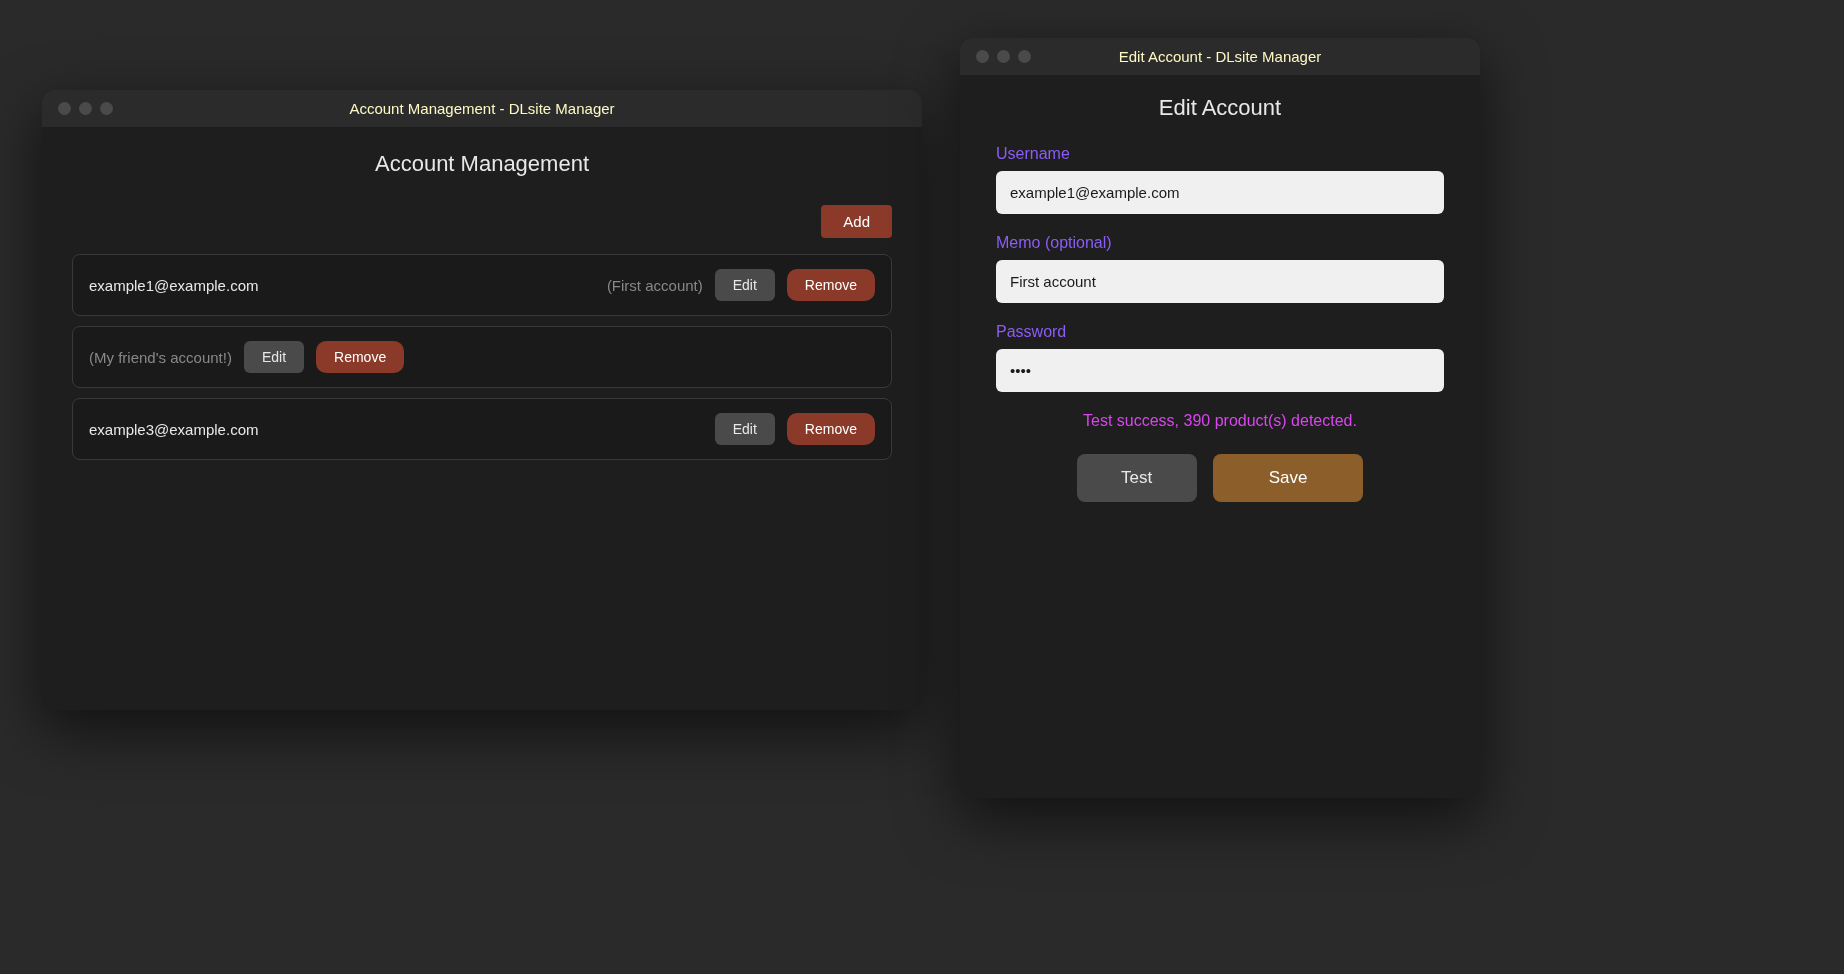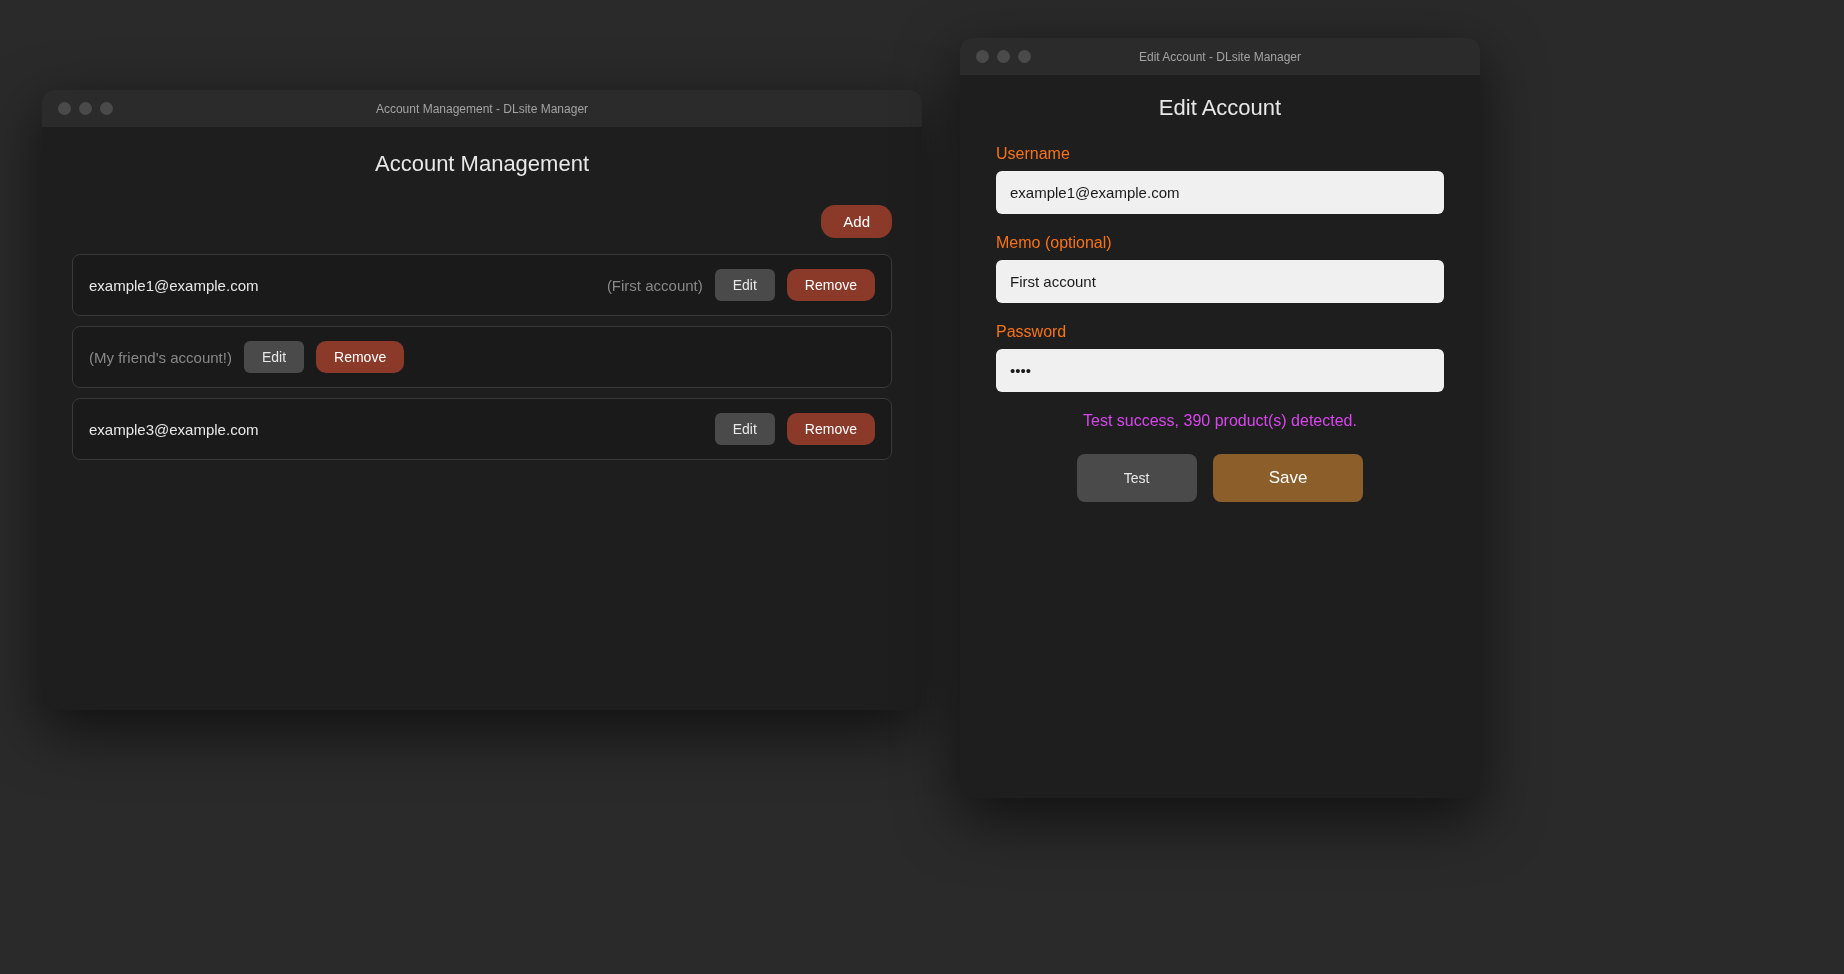--- a/index.html
+++ b/index.html
@@ -43,22 +43,22 @@
     }
 
     .tl-close { background: #4a4a4a; }
     .tl-minimize { background: #4a4a4a; }
     .tl-maximize { background: #4a4a4a; }
 
     .title-bar-text {
       position: absolute;
       left: 50%;
       transform: translateX(-50%);
-      color: #a3a3a3;
-      font-size: 12px;
+      color: #fef9c3;
+      font-size: 15px;
       font-weight: 500;
       white-space: nowrap;
     }
 
     
     .acct-window {
       left: 42px;
       top: 90px;
       width: 880px;
       height: 620px;
@@ -79,21 +79,21 @@
     .add-btn-row {
       display: flex;
       justify-content: flex-end;
       margin-bottom: 16px;
     }
 
     .btn-add {
       background: #8b3a2a;
       color: #fff;
       border: none;
-      border-radius: 14px;
+      border-radius: 4px;
       padding: 8px 22px;
       font-size: 15px;
       cursor: pointer;
     }
 
     .account-list {
       display: flex;
       flex-direction: column;
       gap: 10px;
     }
@@ -157,21 +157,21 @@
       font-weight: 500;
       text-align: center;
       margin-bottom: 24px;
     }
 
     .field-group {
       margin-bottom: 20px;
     }
 
     .field-label {
-      color: #f97316;
+      color: #8b5cf6;
       font-size: 16px;
       font-weight: 500;
       margin-bottom: 8px;
       display: block;
     }
 
     .field-input {
       width: 100%;
       background: #f0f0f0;
       border: none;
@@ -195,21 +195,21 @@
       gap: 16px;
       justify-content: center;
     }
 
     .btn-test {
       background: #4a4a4a;
       color: #e8e8e8;
       border: none;
       border-radius: 8px;
       padding: 14px 40px;
-      font-size: 14px;
+      font-size: 17px;
       cursor: pointer;
       min-width: 120px;
     }
 
     .btn-save {
       background: #8b5e2a;
       color: #fff;
       border: none;
       border-radius: 8px;
       padding: 14px 56px;

